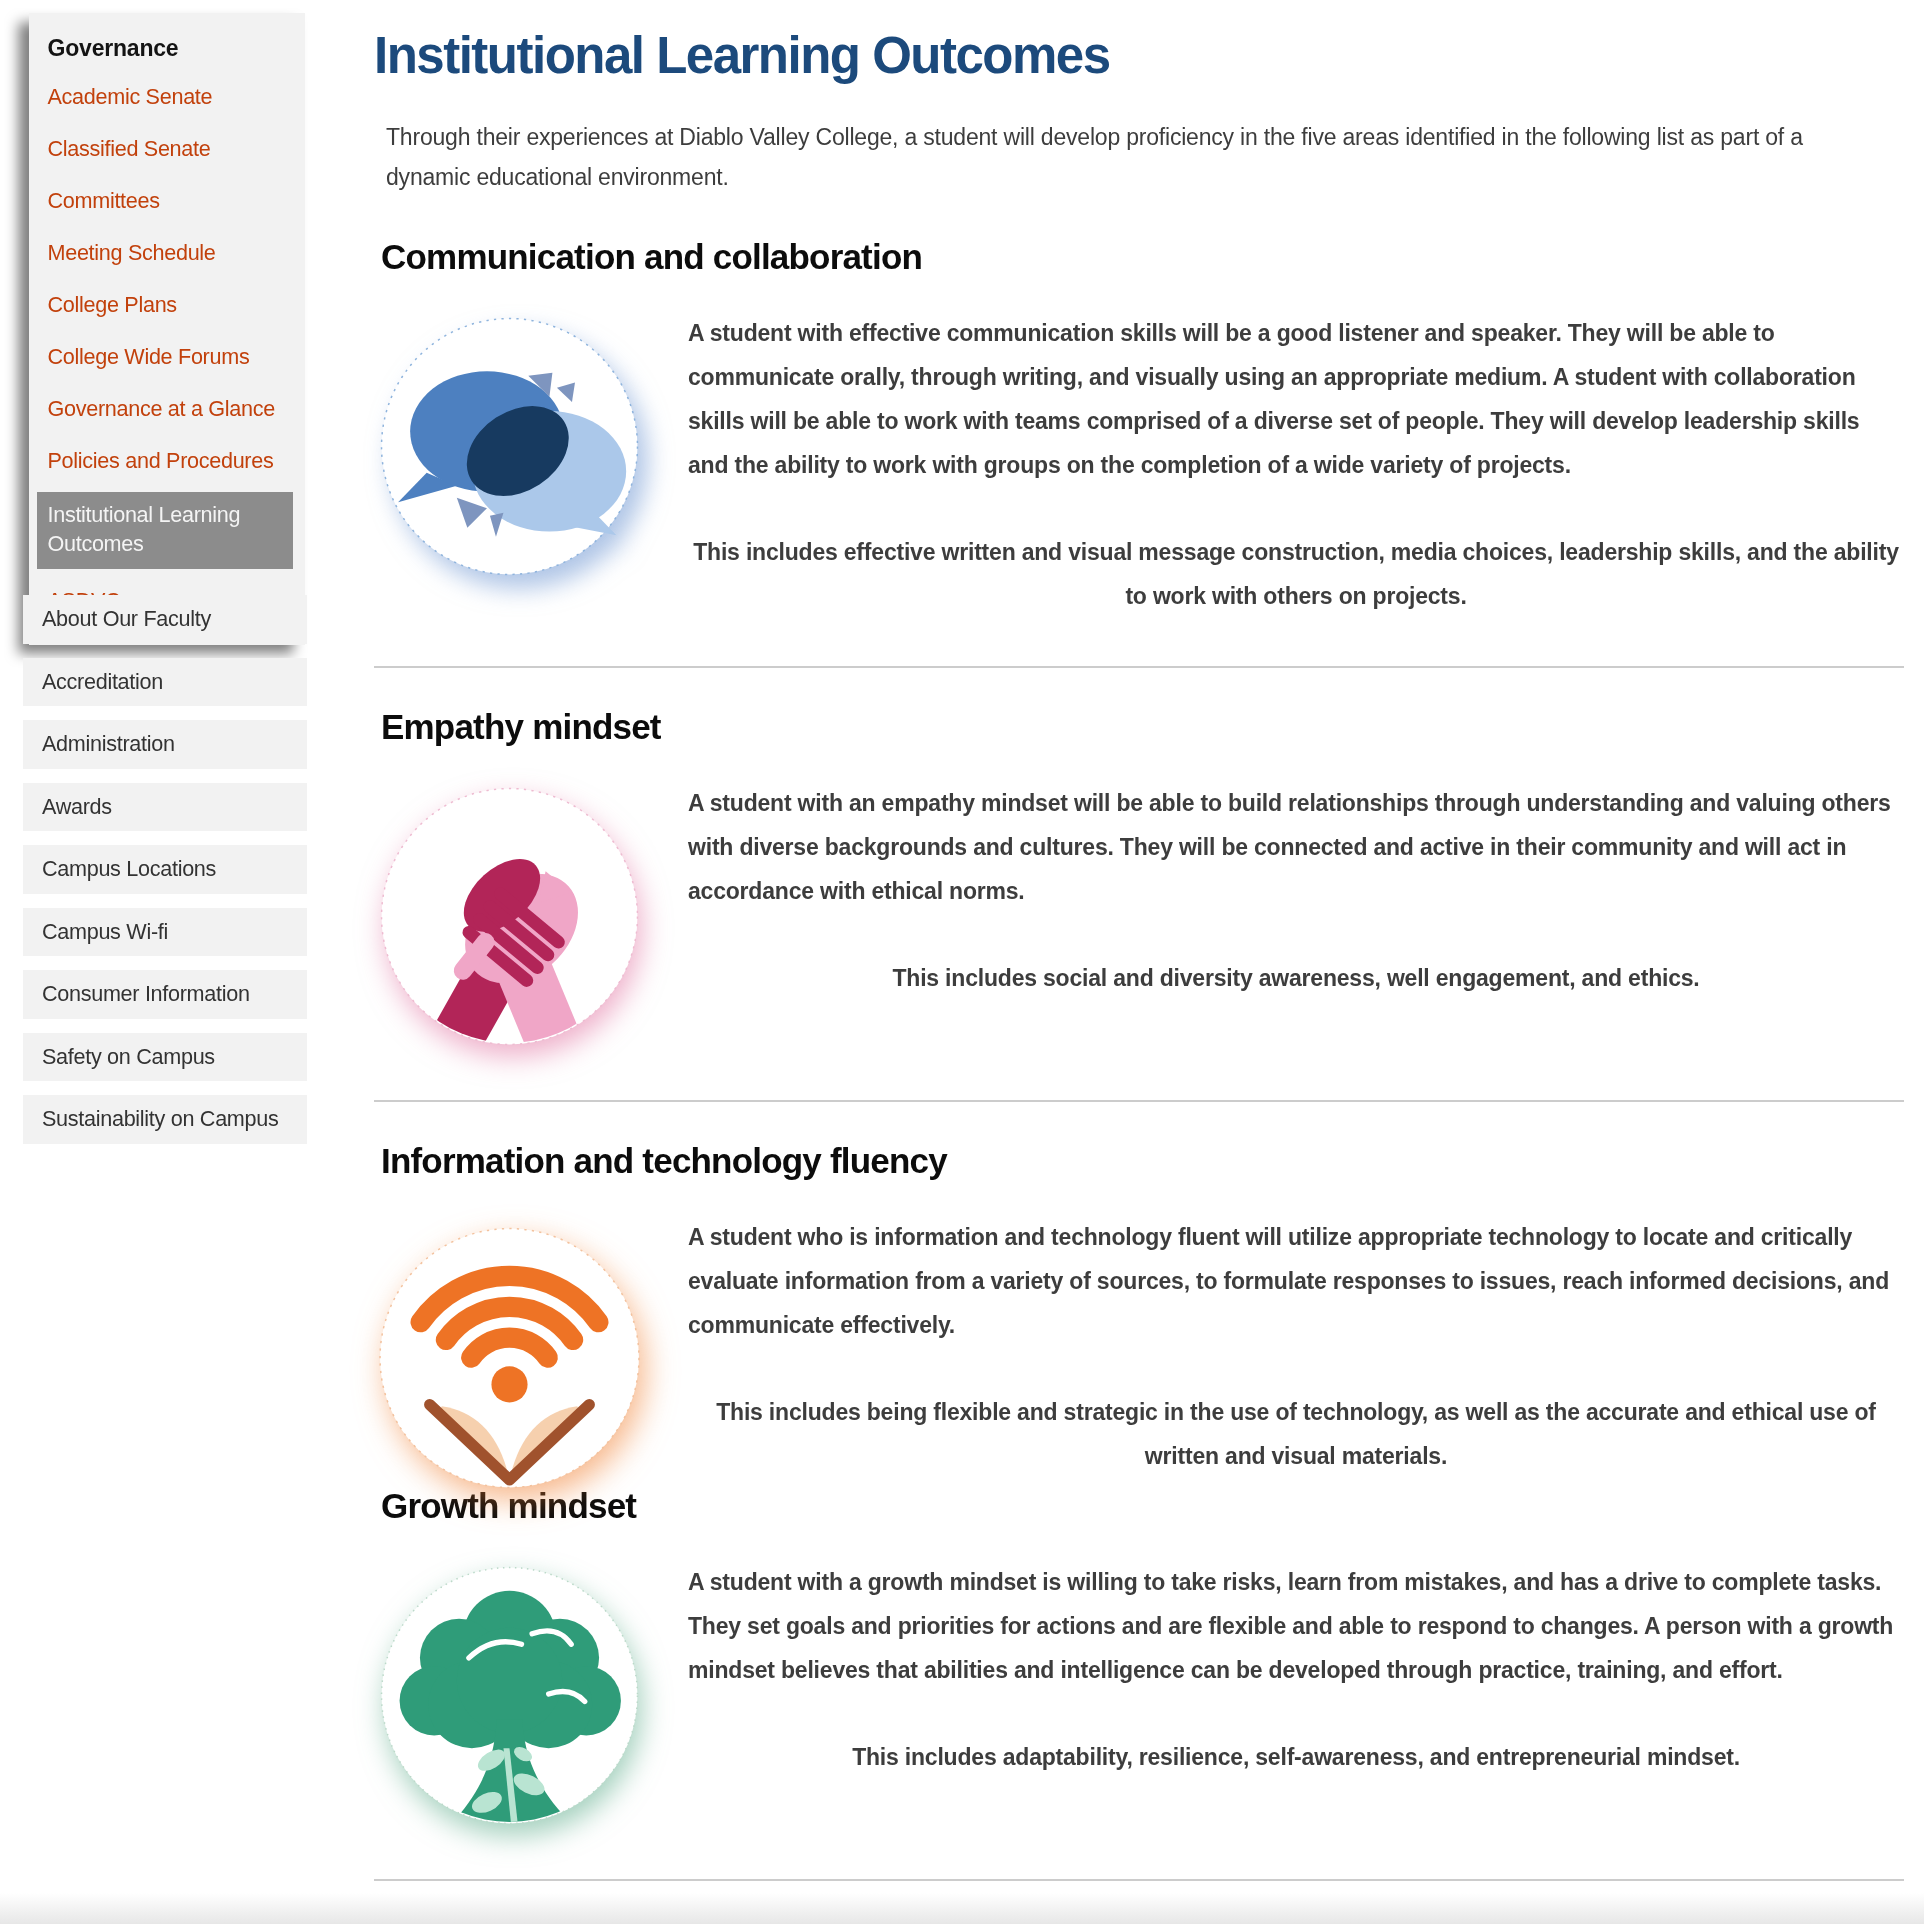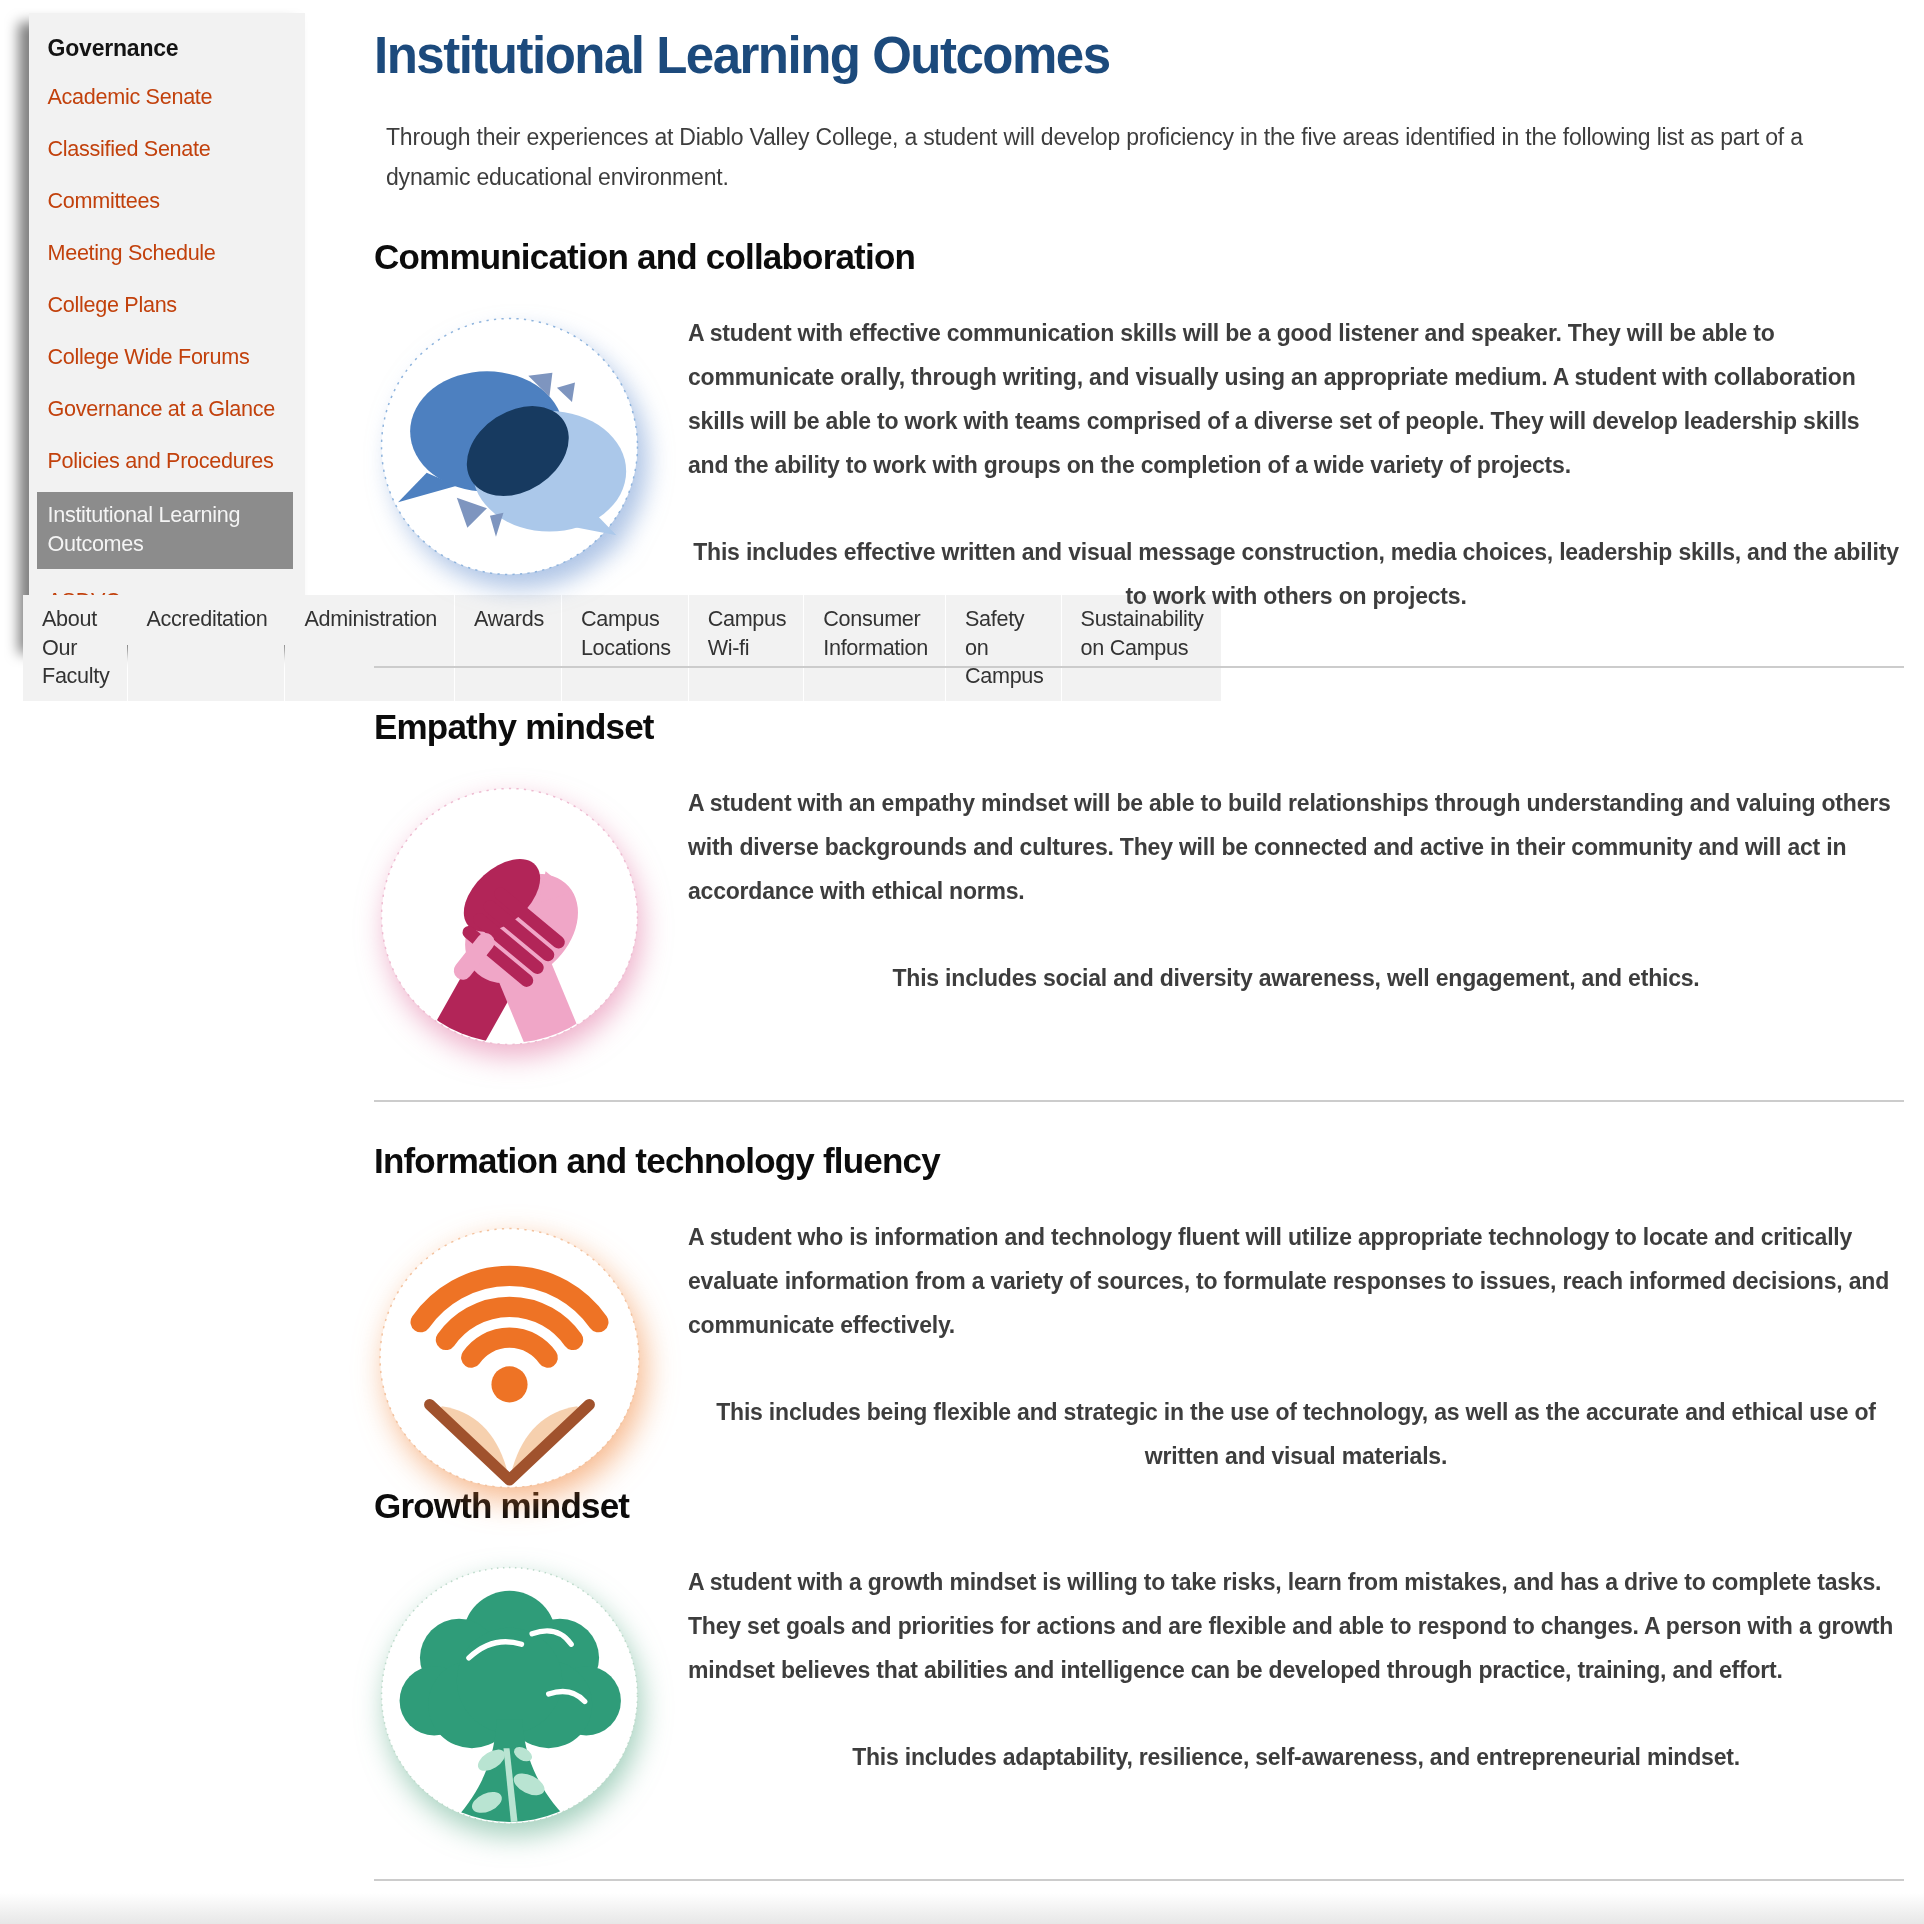--- a/index.html
+++ b/index.html
@@ -12,30 +12,30 @@
     position:absolute;left:29px;top:13px;width:276px;box-sizing:border-box;
     background:#f2f2f2;padding:14px 0 18.5px;
     box-shadow:-10.8px 9.2px 12.3px rgba(0,0,0,0.50);
   }
   .nav-header{font-size:23px;font-weight:bold;color:#141414;padding:7.7px 10.8px 9.2px 18.5px;letter-spacing:-0.2px;}
   .nav-item{font-size:21.6px;color:#c2410c;padding:13px 6.2px 13px 18.5px;letter-spacing:-0.3px;cursor:pointer;}
   .nav-active{
     background:#8c8c8c;color:#f4f4f4;font-size:21.6px;line-height:28.5px;letter-spacing:-0.3px;
     margin:5.4px 12.3px 5.4px 7.7px;padding:9.2px 9.2px 10.8px 10.8px;cursor:pointer;
   }
-  .side-list{position:absolute;left:23px;top:595px;width:284px;display:flex;flex-direction:row;gap:1px;}
+  .side-list{position:absolute;left:23px;top:595px;width:284px;display:flex;flex-direction:column;gap:14px;}
   .side-item{
     background:#f2f2f2;font-size:21.6px;color:#333;letter-spacing:-0.3px;
     padding:10px 17px 10px 19px;line-height:28.5px;box-sizing:border-box;cursor:pointer;
   }
   
   .content{position:absolute;left:374px;top:26px;width:1530px;color:#3d3d3d;}
   .page-title{font-size:51px;font-weight:bold;color:#1c4a7c;letter-spacing:-1.5px;margin:0 0 32px;}
   .intro{font-size:23px;line-height:40px;margin:0 12px 40px;color:#3d3d3d;letter-spacing:-0.2px;}
-  .section-heading{font-size:35px;font-weight:bold;color:#0c0c0c;letter-spacing:-0.8px;margin:0 0 34px;}
+  .section-heading{font-size:35px;font-weight:bold;color:#0c0c0c;letter-spacing:-0.8px;margin:0 7px 34px;}
   .row{display:flex;align-items:flex-start;gap:40px;font-weight:bold;}
   .icon-wrap{flex:0 0 274px;}
   .icon-wrap svg{display:block;width:271px;height:271px;overflow:visible;}
   .text{flex:1;font-size:23px;line-height:44px;color:#3d3d3d;letter-spacing:-0.2px;}
   .text p{margin:0;}
   .text p + p{margin-top:43px;text-align:center;}
   .divider{border:none;border-top:2.3px solid #ccc;margin:48px 0 39px;}
   .shadow-blue  {filter:drop-shadow(10.8px 14px 12.3px rgba(110,150,210,0.55));}
   .shadow-pink  {filter:drop-shadow(4.6px 12.3px 14px rgba(221,98,150,0.50));}
   .shadow-green {filter:drop-shadow(4.6px 12.3px 14px rgba(70,160,122,0.50));}

